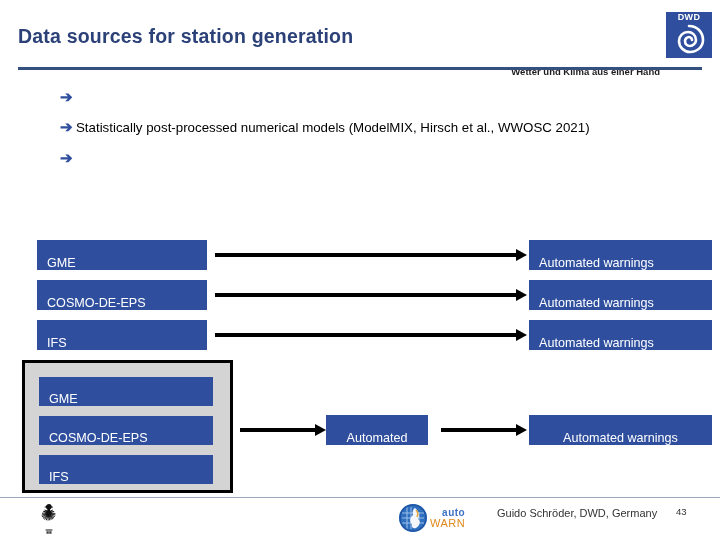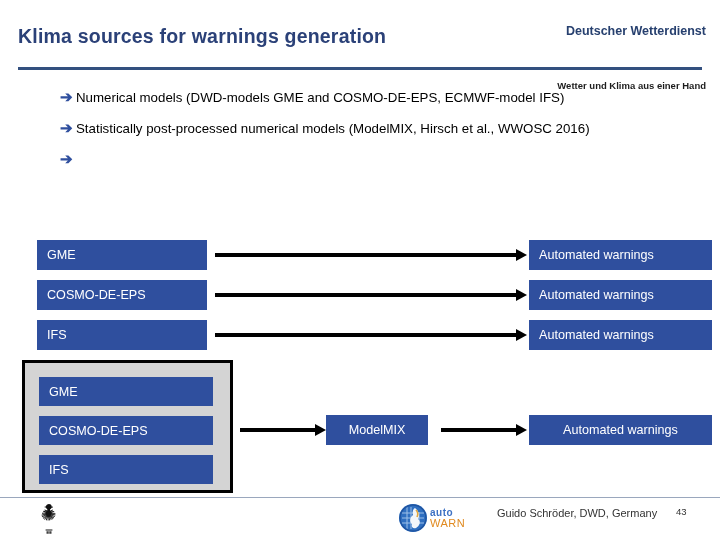--- a/index.html
+++ b/index.html
@@ -113,21 +113,21 @@
     line-height: 19px;
   }
 
   
   .nav-box {
     position: absolute;
     background: #2f4f9e;
     color: #ffffff;
     font-size: 12.6px;
     display: flex;
-    align-items: center;
+    align-items: flex-end;
     box-sizing: border-box;
     padding-left: 10px;
   }
   .nav-box.centered {
     justify-content: center;
     padding-left: 0;
   }
 
   
   .arrow {
@@ -197,20 +197,21 @@
   }
   #autowarn-words {
     margin-left: 3px;
     line-height: 10px;
   }
   #autowarn-line1 {
     font-size: 10px;
     font-weight: bold;
     color: #3e72c4;
     letter-spacing: 0.5px;
+    text-align: right;
   }
   #autowarn-line2 {
     font-size: 11px;
     font-weight: normal;
     color: #e08a20;
     letter-spacing: 0.5px;
   }
   #footer-credit {
     position: absolute;
     left: 497px;
@@ -223,39 +224,45 @@
     position: absolute;
     left: 676px;
     top: 506px;
     font-size: 9.5px;
     color: #333333;
   }
 </style>
 </head>
 <body>
 
-<div id="slide-title">Klima sources for warnings generation</div>
+<div id="slide-title">Data sources for station generation</div>
 
 <div id="brand-block">
   <div id="brand-text">
-    <div id="brand-line1">Deutscher Wetterdienst</div>
     <div id="brand-line2">Wetter und Klima aus einer Hand</div>
+  </div>
+  <div id="dwd-mark">
+    <div class="dwd-letters">DWD</div>
+    <div class="dwd-spiral">
+      <svg width="34" height="32" viewBox="0 0 34 32">
+        <path d="M17 3 C25 3 31 9 31 17 C31 24 25 29 18 29 C12 29 7 24 7 18 C7 13 11 9 16 9 C20 9 24 12 24 17 C24 20 21 23 18 23 C15 23 13 21 13 18 C13 16 15 14 17 14 C19 14 20 16 20 17" fill="none" stroke="#ffffff" stroke-width="2.6" stroke-linecap="round"></path>
+      </svg>
+    </div>
   </div>
 </div>
 
 <div id="title-rule"></div>
 
 <div id="bullets">
   <div class="bullet-row">
     <span class="bullet-arrow">➔</span>
-    <span class="bullet-text">Numerical models (DWD-models GME and COSMO-DE-EPS, ECMWF-model IFS)</span>
   </div>
   <div class="bullet-row">
     <span class="bullet-arrow">➔</span>
-    <span class="bullet-text">Statistically post-processed numerical models (ModelMIX, Hirsch et al., WWOSC 2016)</span>
+    <span class="bullet-text">Statistically post-processed numerical models (ModelMIX, Hirsch et al., WWOSC 2021)</span>
   </div>
   <div class="bullet-row">
     <span class="bullet-arrow">➔</span>
   </div>
 </div>
 
 <div class="nav-box" style="left:37px; top:240px; width:170px; height:30px;">
   <span>GME</span>
 </div>
 <div class="arrow" style="left:215px; top:249px; width:312px;">
@@ -299,21 +306,21 @@
     <span>IFS</span>
   </div>
 </div>
 
 <div class="arrow" style="left:240px; top:424px; width:86px;">
   <div class="shaft" style="width:75px;"></div>
   <div class="head" style="left:75px;"></div>
 </div>
 
 <div class="nav-box centered" style="left:326px; top:415px; width:102px; height:30px;">
-  <span>ModelMIX</span>
+  <span>Automated</span>
 </div>
 
 <div class="arrow" style="left:441px; top:424px; width:86px;">
   <div class="shaft" style="width:75px;"></div>
   <div class="head" style="left:75px;"></div>
 </div>
 
 <div class="nav-box centered" style="left:529px; top:415px; width:183px; height:30px;">
   <span>Automated warnings</span>
 </div>

